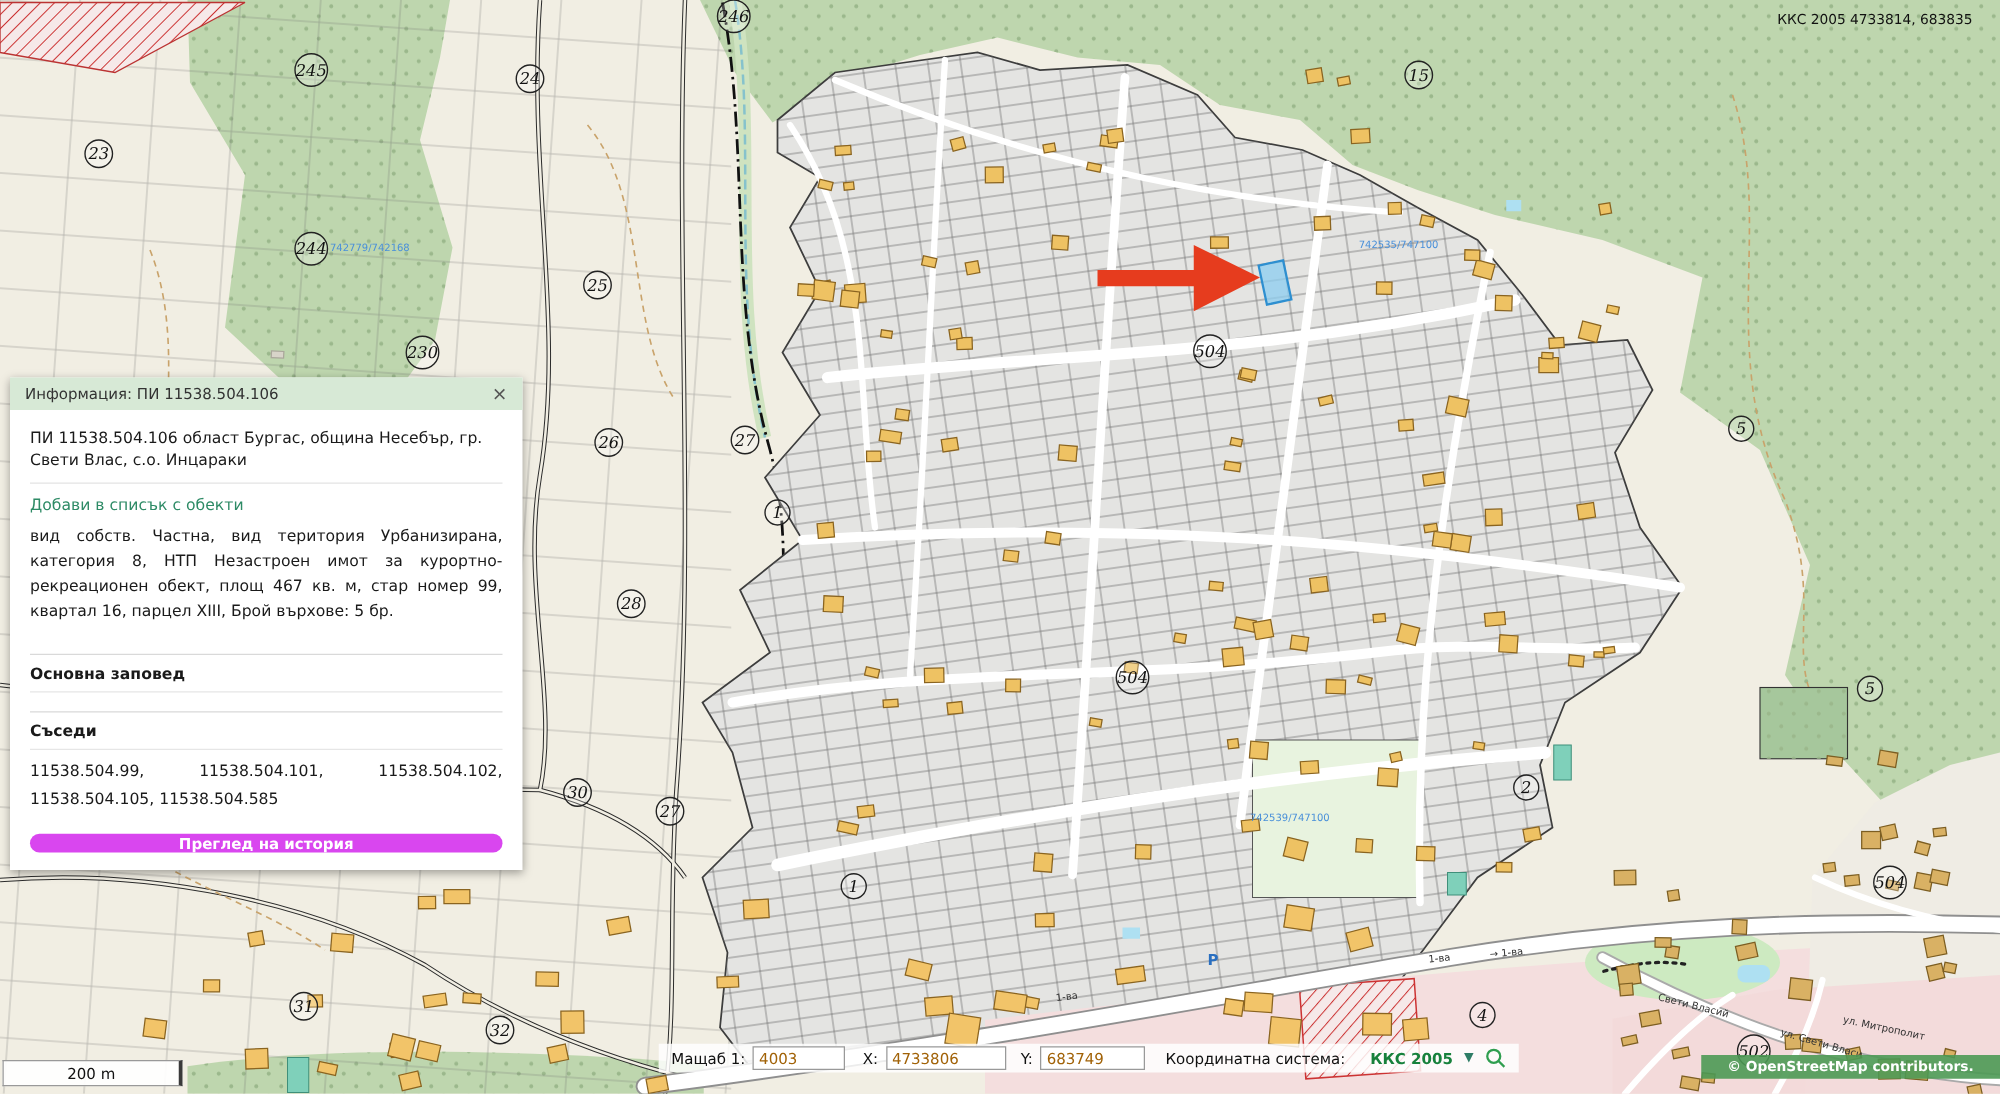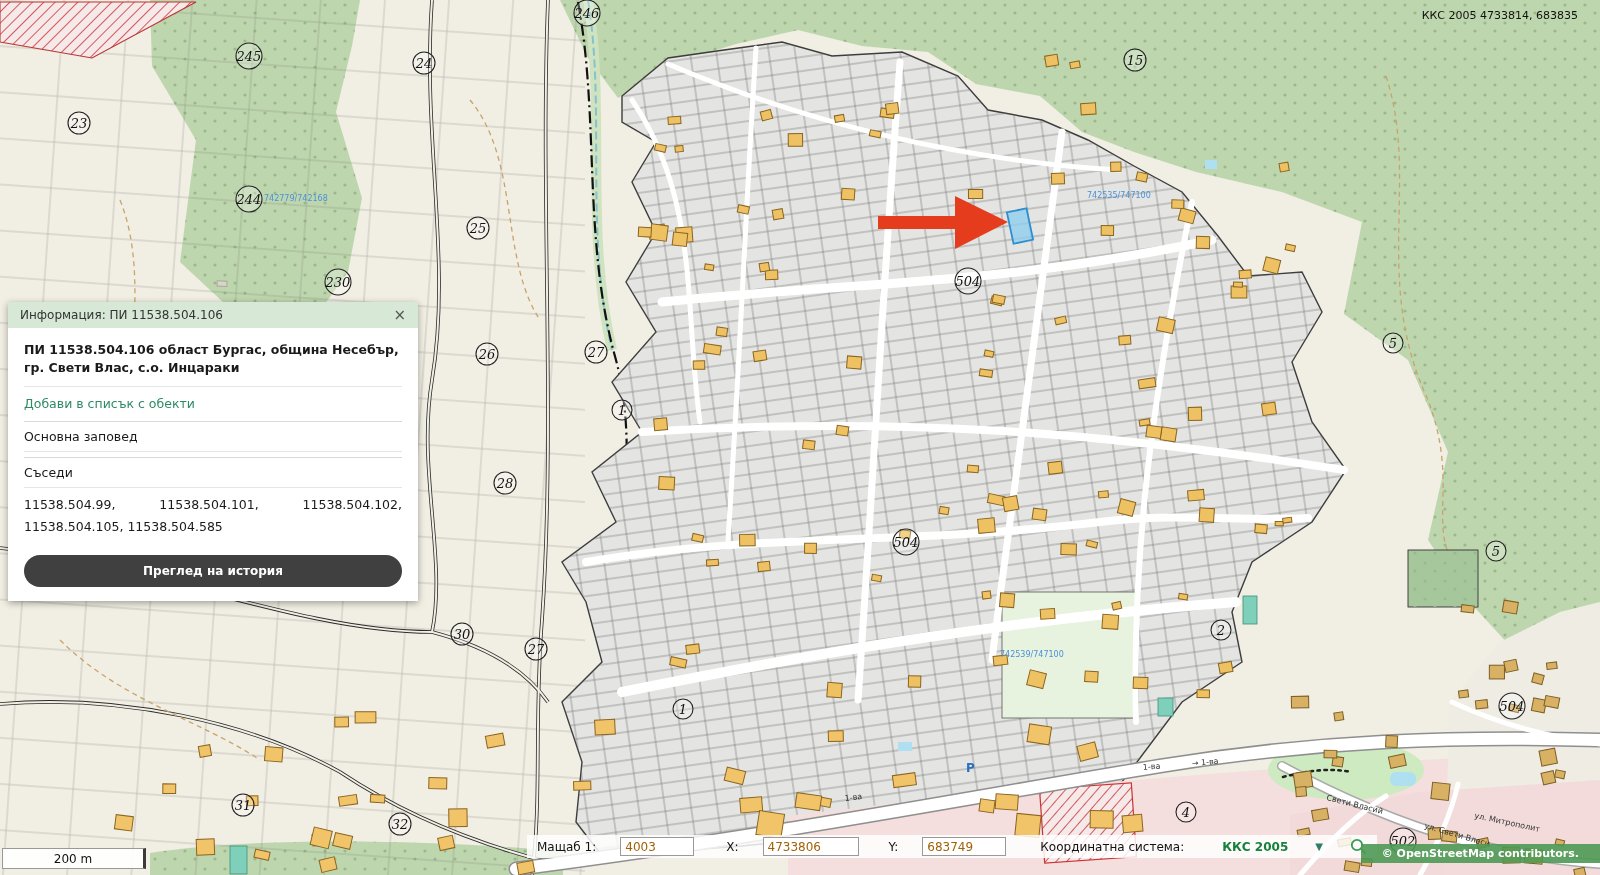--- a/index.html
+++ b/index.html
@@ -6,31 +6,31 @@
   body{width:1600px;height:875px;overflow:hidden;position:relative;
        font-family:"DejaVu Sans","Liberation Sans",sans-serif;background:#f1eee3}
   #map{position:absolute;left:0;top:0}
   
   .panel{position:absolute;left:8px;top:302px;width:410px;background:#fff;
          box-shadow:0 2px 7px rgba(0,0,0,.35);font-size:12.5px;color:#1a1a1a;z-index:20}
   .panel-header{background:#d7e9d6;height:26px;display:flex;align-items:center;
          justify-content:space-between;padding:0 12px;font-size:12px;color:#333}
   .close{color:#555;font-size:15px;line-height:1;cursor:pointer}
   .panel-body{padding:2px 16px 14px}
-  .p-title{font-weight:bold;padding:11px 0 9px;border-bottom:1px solid #e4e4e4;line-height:1.45}
+  .p-title{font-weight:normal;padding:11px 0 9px;border-bottom:1px solid #e4e4e4;line-height:1.45}
   .p-link{color:#2e8b66;padding:9px 0 5px;cursor:pointer}
   .p-text{text-align:justify;line-height:1.6;padding:3px 0 9px}
-  .p-sec{font-weight:normal;border-top:1px solid #d9d9d9;border-bottom:1px solid #e6e6e6;
-         padding:7px 0;margin-top:5px}
+  .p-sec{font-weight:bold;border-top:1px solid #d9d9d9;border-bottom:1px solid #e6e6e6;
+         padding:7px 0;margin-top:15px}
   .p-neigh{text-align:justify;line-height:1.7;padding:6px 0 8px}
-  .btn{display:block;width:100%;margin:10px 0 0;background:#404040;border:none;border-radius:16px;
-       color:#fff;font-weight:bold;font-size:12px;height:32px;cursor:pointer;font-family:inherit}
+  .btn{display:block;width:100%;margin:10px 0 0;background:#d946ef;border:none;border-radius:16px;
+       color:#fff;font-weight:bold;font-size:12px;height:15px;cursor:pointer;font-family:inherit}
   
   .statusbar{position:absolute;left:527px;top:835px;height:23px;display:flex;align-items:center;
-       gap:24px;background:rgba(255,255,255,.83);padding:0 10px;font-size:12px;color:#111;z-index:15}
+       gap:6px;background:rgba(255,255,255,.83);padding:0 10px;font-size:12px;color:#111;z-index:15}
   .statusbar input{border:1px solid #999;height:17px;font-size:12px;font-family:inherit;
        padding:0 4px;background:#fff;color:#a16207}
   .in-scale{width:64px}.in-x{width:86px}.in-y{width:74px}
   .crs{color:#17813c;font-weight:bold;margin-left:14px;white-space:nowrap}
   .dd{color:#2e7d66;font-size:10px;margin:0 3px;cursor:pointer}
   .mag{cursor:pointer;display:flex;align-items:center}
   
   .scalebar{position:absolute;left:2px;top:848px;width:140px;height:19px;
        background:rgba(255,255,255,.92);border:1px solid #999;border-right:3px solid #3a3a3a;
        display:flex;align-items:center;justify-content:center;font-size:12px;color:#111;z-index:15}
@@ -472,20 +472,21 @@
 <div class="corner">ККС 2005 4733814, 683835</div>
 
 <div class="panel">
   <div class="panel-header">
     <span>Информация: ПИ 11538.504.106</span>
     <span class="close">×</span>
   </div>
   <div class="panel-body">
     <div class="p-title">ПИ 11538.504.106 област Бургас, община Несебър, гр. Свети Влас, с.о. Инцараки</div>
     <div class="p-link">Добави в списък с обекти</div>
+    <div class="p-text">вид собств. Частна, вид територия Урбанизирана, категория 8, НТП Незастроен имот за курортно-рекреационен обект, площ 467 кв. м, стар номер 99, квартал 16, парцел XIII, Брой върхове: 5 бр.</div>
     <div class="p-sec">Основна заповед</div>
     <div class="p-sec">Съседи</div>
     <div class="p-neigh">11538.504.99, 11538.504.101, 11538.504.102, 11538.504.105, 11538.504.585</div>
     <button class="btn">Преглед на история</button>
   </div>
 </div>
 
 <div class="statusbar">
   <span>Мащаб 1:</span>
   <input class="in-scale" value="4003" style="">

